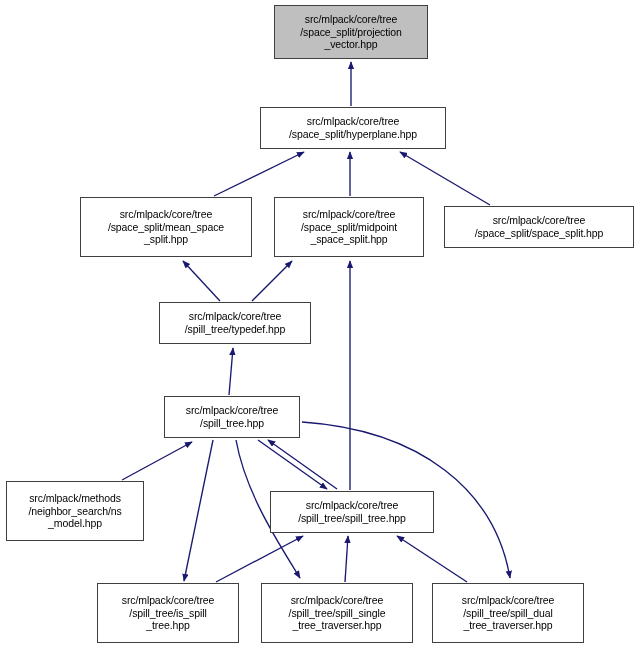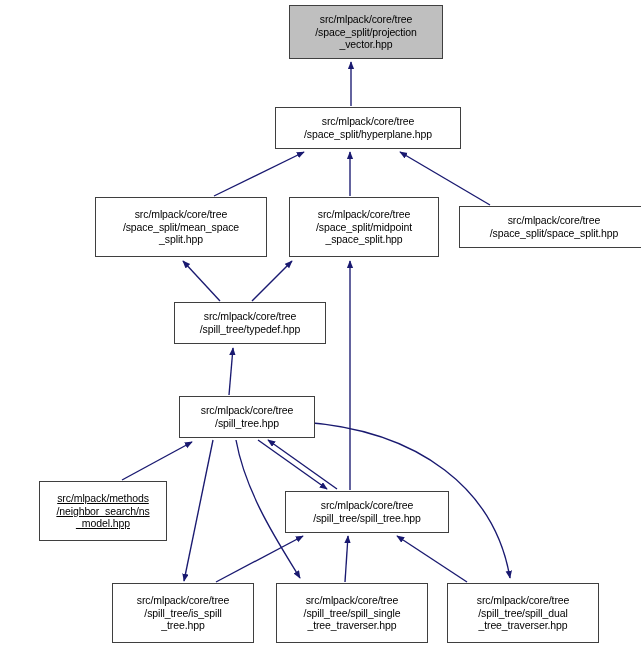--- a/index.html
+++ b/index.html
@@ -1,20 +1,20 @@
 <!DOCTYPE html>
 <html><head>
 <meta charset="utf-8">
 <style>
   html,body{margin:0;padding:0;background:#ffffff;}
   body{width:641px;height:647px;font-family:"Liberation Sans",sans-serif;overflow:hidden;}
   #graph{position:relative;width:641px;height:647px;}
   svg.edges{position:absolute;left:0;top:0;width:641px;height:647px;pointer-events:none;}
   .node{position:absolute;box-sizing:border-box;border:1px solid #3f3f3f;background:#ffffff;
-        display:flex;align-items:center;justify-content:center;z-index:5;margin-left:15px;}
+        display:flex;align-items:center;justify-content:center;z-index:5;}
   .node.root{background:#bfbfbf;border:1px solid #404040;}
   .node .lbl{font-size:10.5px;line-height:12.6px;color:#000000;text-align:center;white-space:pre-line;
         letter-spacing:-0.1px;}
 </style>
 </head>
 <body>
 
 <div id="graph">
 
   <svg class="edges" viewBox="0 0 641 647">
@@ -84,21 +84,21 @@
   <div class="node" style="left:159px;top:302px;width:152px;height:42px;">
     <span class="lbl">src/mlpack/core/tree
 /spill_tree/typedef.hpp</span>
   </div>
 
   <div class="node" style="left:164px;top:396px;width:136px;height:42px;">
     <span class="lbl">src/mlpack/core/tree
 /spill_tree.hpp</span>
   </div>
 
-  <div class="node" style="left:24px;top:481px;width:128px;height:60px;text-decoration:underline;">
+  <div class="node" style="left:6px;top:481px;width:138px;height:60px;">
     <span class="lbl">src/mlpack/methods
 /neighbor_search/ns
 _model.hpp</span>
   </div>
 
   <div class="node" style="left:270px;top:491px;width:164px;height:42px;">
     <span class="lbl">src/mlpack/core/tree
 /spill_tree/spill_tree.hpp</span>
   </div>
 

